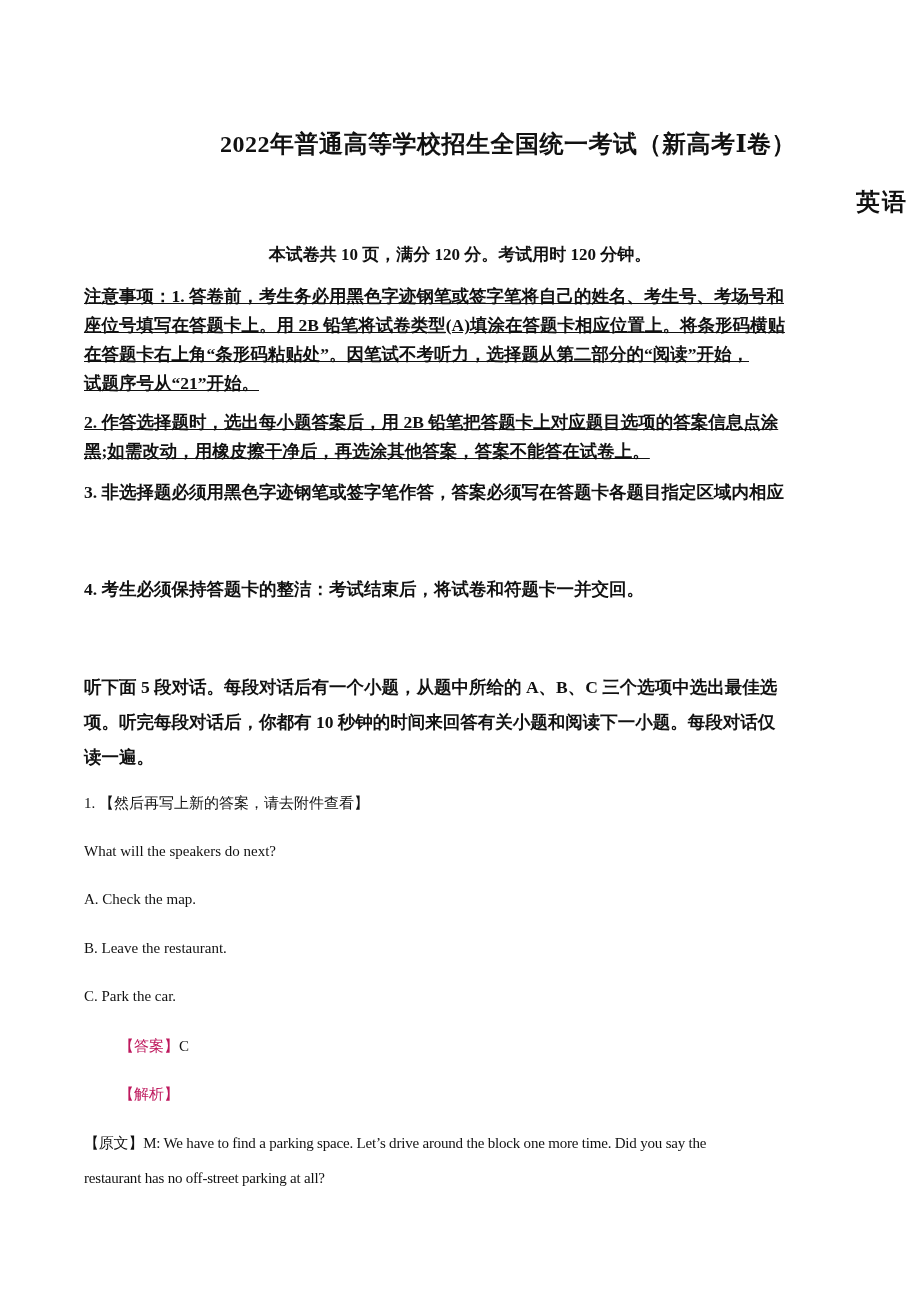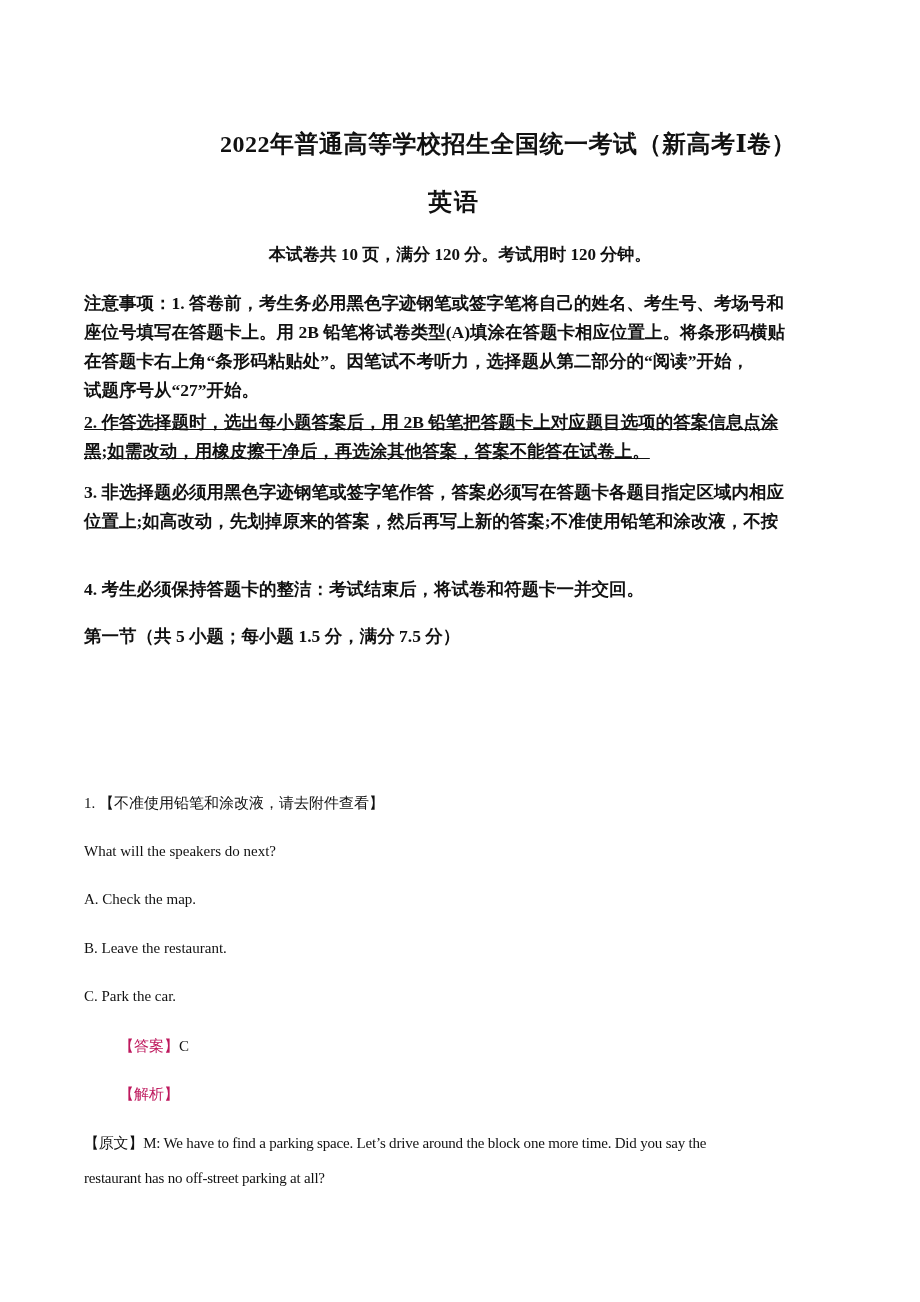--- a/index.html
+++ b/index.html
@@ -8,21 +8,21 @@
       font-family: "Liberation Serif", "DejaVu Serif", serif;
       color: #111111;
     }
     .page { position: absolute; left: 0; top: 0; width: 920px; height: 1302px; }
     .abs { position: absolute; white-space: nowrap; }
     .title {
       left: 0; width: 920px; text-align: center; top: 128px;
       font-size: 24px; font-weight: bold; letter-spacing: 0.5px; padding-left: 48px;
     }
     .subject {
-      left: 0; width: 908px; text-align: center; top: 186px;
+      left: 0; width: 908px; text-align: right; top: 186px;
       font-size: 24px; font-weight: bold; letter-spacing: 2px;
     }
     .meta {
       left: 0; width: 920px; text-align: center; top: 243px;
       font-size: 17px; font-weight: bold;
     }
     .notice {
       left: 84px; width: 752px;
       font-size: 17.5px; font-weight: bold; line-height: 29px;
       white-space: normal;
@@ -35,49 +35,50 @@
   </style>
 </head>
 <body>
 
 <div class="page">
 
   <div class="abs title">2022年普通高等学校招生全国统一考试（新高考Ⅰ卷）</div>
   <div class="abs subject">英语</div>
   <div class="abs meta">本试卷共 10 页，满分 120 分。考试用时 120 分钟。</div>
 
-  <div class="abs notice" style="top:289px;">
+  <div class="abs notice" style="top:282px;text-decoration:underline;">
     <span class="line">注意事项：1. 答卷前，考生务必用黑色字迹钢笔或签字笔将自己的姓名、考生号、考场号和</span>
     <span class="line">座位号填写在答题卡上。用 2B 铅笔将试卷类型(A)填涂在答题卡相应位置上。将条形码横贴</span>
     <span class="line">在答题卡右上角“条形码粘贴处”。因笔试不考听力，选择题从第二部分的“阅读”开始，</span>
-    <span class="line">试题序号从“27”开始。</span>
+    <span class="line">试题序号从“21”开始。</span>
   </div>
 
   <div class="abs notice" style="top:408px;text-decoration:underline;">
     <span class="line">2. 作答选择题时，选出每小题答案后，用 2B 铅笔把答题卡上对应题目选项的答案信息点涂</span>
     <span class="line">黑;如需改动，用橡皮擦干净后，再选涂其他答案，答案不能答在试卷上。</span>
   </div>
 
   <div class="abs notice" style="top:478px;">
     <span class="line">3. 非选择题必须用黑色字迹钢笔或签字笔作答，答案必须写在答题卡各题目指定区域内相应</span>
-    <span class="line">位置上;如高改动，先划掉原来的答案，然后再写上新的答案;不准使用铅笔和涂改液，不按</span>
   </div>
 
   <div class="abs notice" style="top:575px;">
     <span class="line">4. 考生必须保持答题卡的整洁：考试结束后，将试卷和符题卡一并交回。</span>
   </div>
 
-  <div class="abs notice" style="top:622px;">
-    <span class="line">第一节（共 5 小题；每小题 1.5 分，满分 7.5 分）</span>
+
+  <div class="abs notice" style="top:670px; line-height:35px;">
+    <span class="line">听下面 5 段对话。每段对话后有一个小题，从题中所给的 A、B、C 三个选项中选出最佳选</span>
+    <span class="line">项。听完每段对话后，你都有 10 秒钟的时间来回答有关小题和阅读下一小题。每段对话仅</span>
+    <span class="line">读一遍。</span>
   </div>
-
 
   <div class="abs plain" style="top:794px;">
     <span>1.</span>
-    <span>【不准使用铅笔和涂改液，请去附件查看】</span>
+    <span>【然后再写上新的答案，请去附件查看】</span>
   </div>
 
   <div class="abs plain" style="top:843px;">What will the speakers do next?</div>
 
   <div class="abs plain" style="top:891px;">A. Check the map.</div>
   <div class="abs plain" style="top:940px;">B. Leave the restaurant.</div>
   <div class="abs plain" style="top:988px;">C. Park the car.</div>
 
   <div class="abs plain" style="top:1037px;">
     <span class="blue">【答案】</span><span>C</span>

